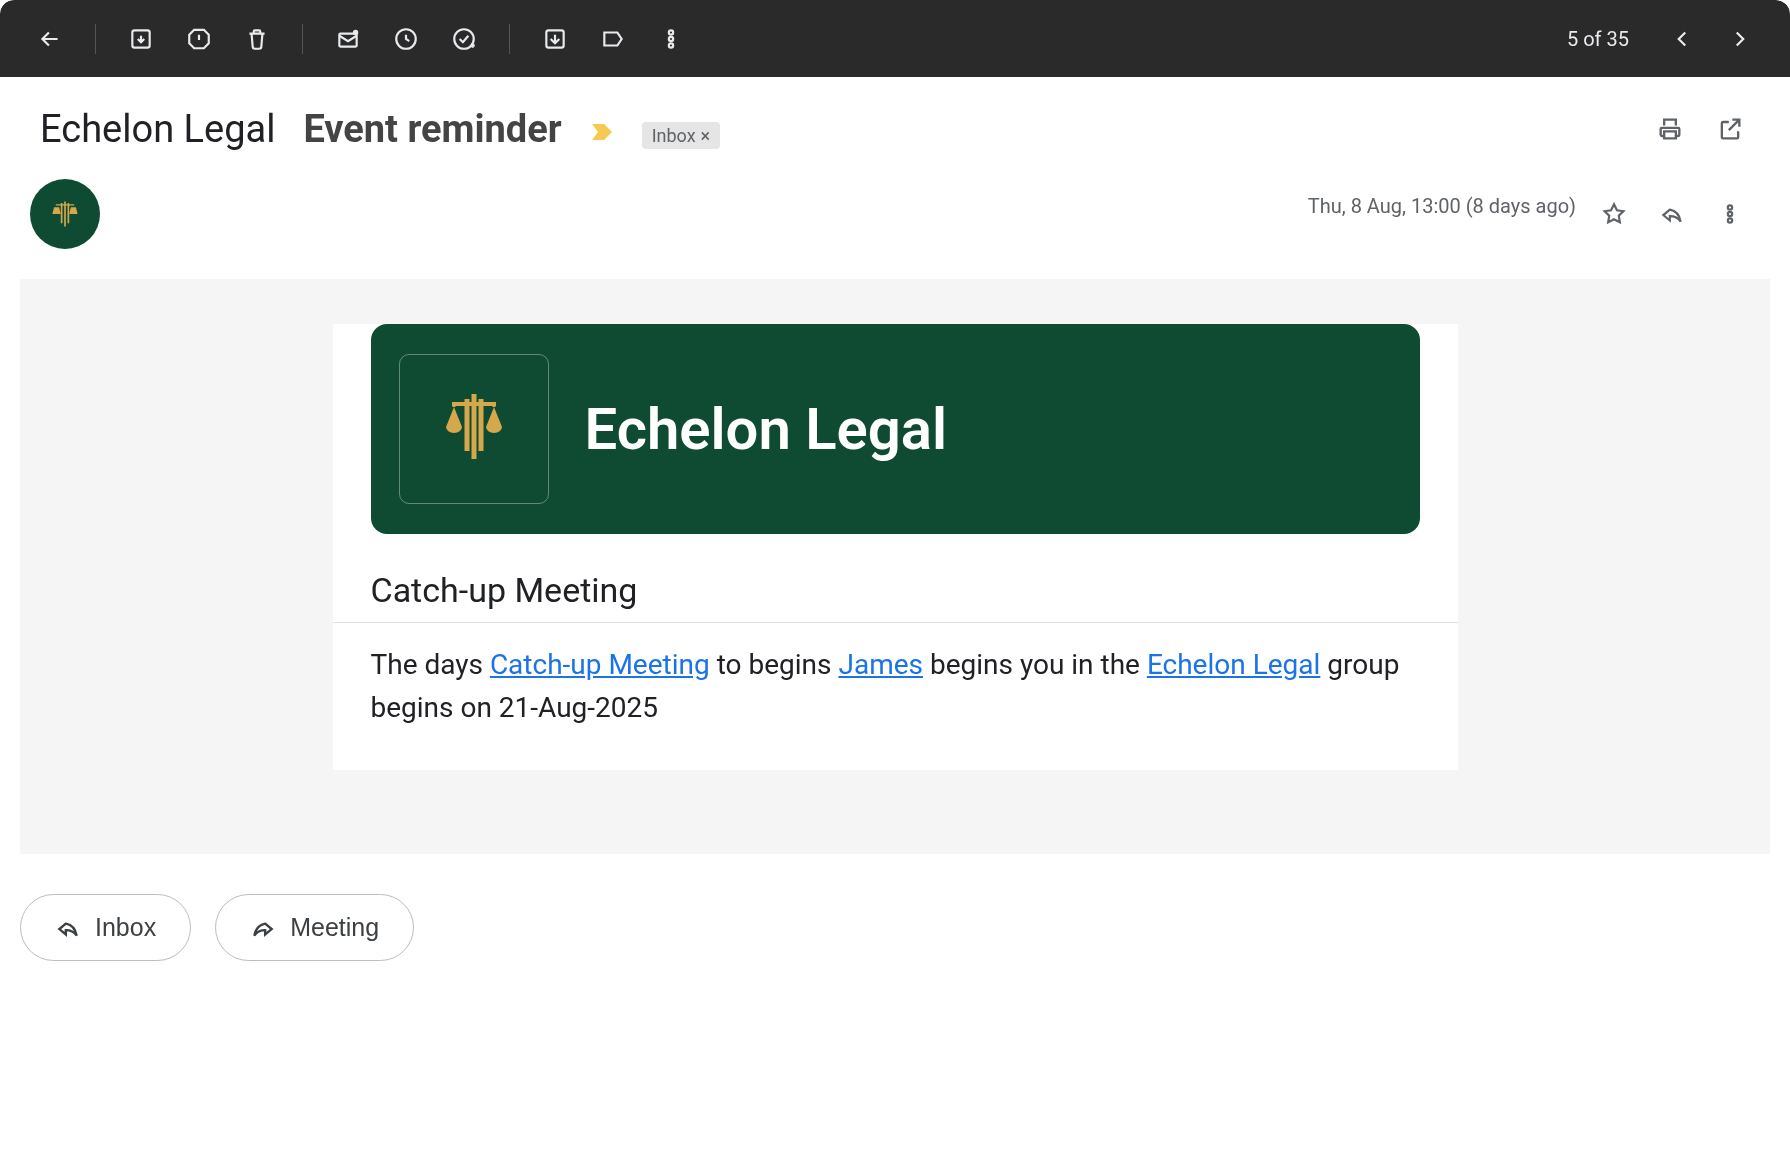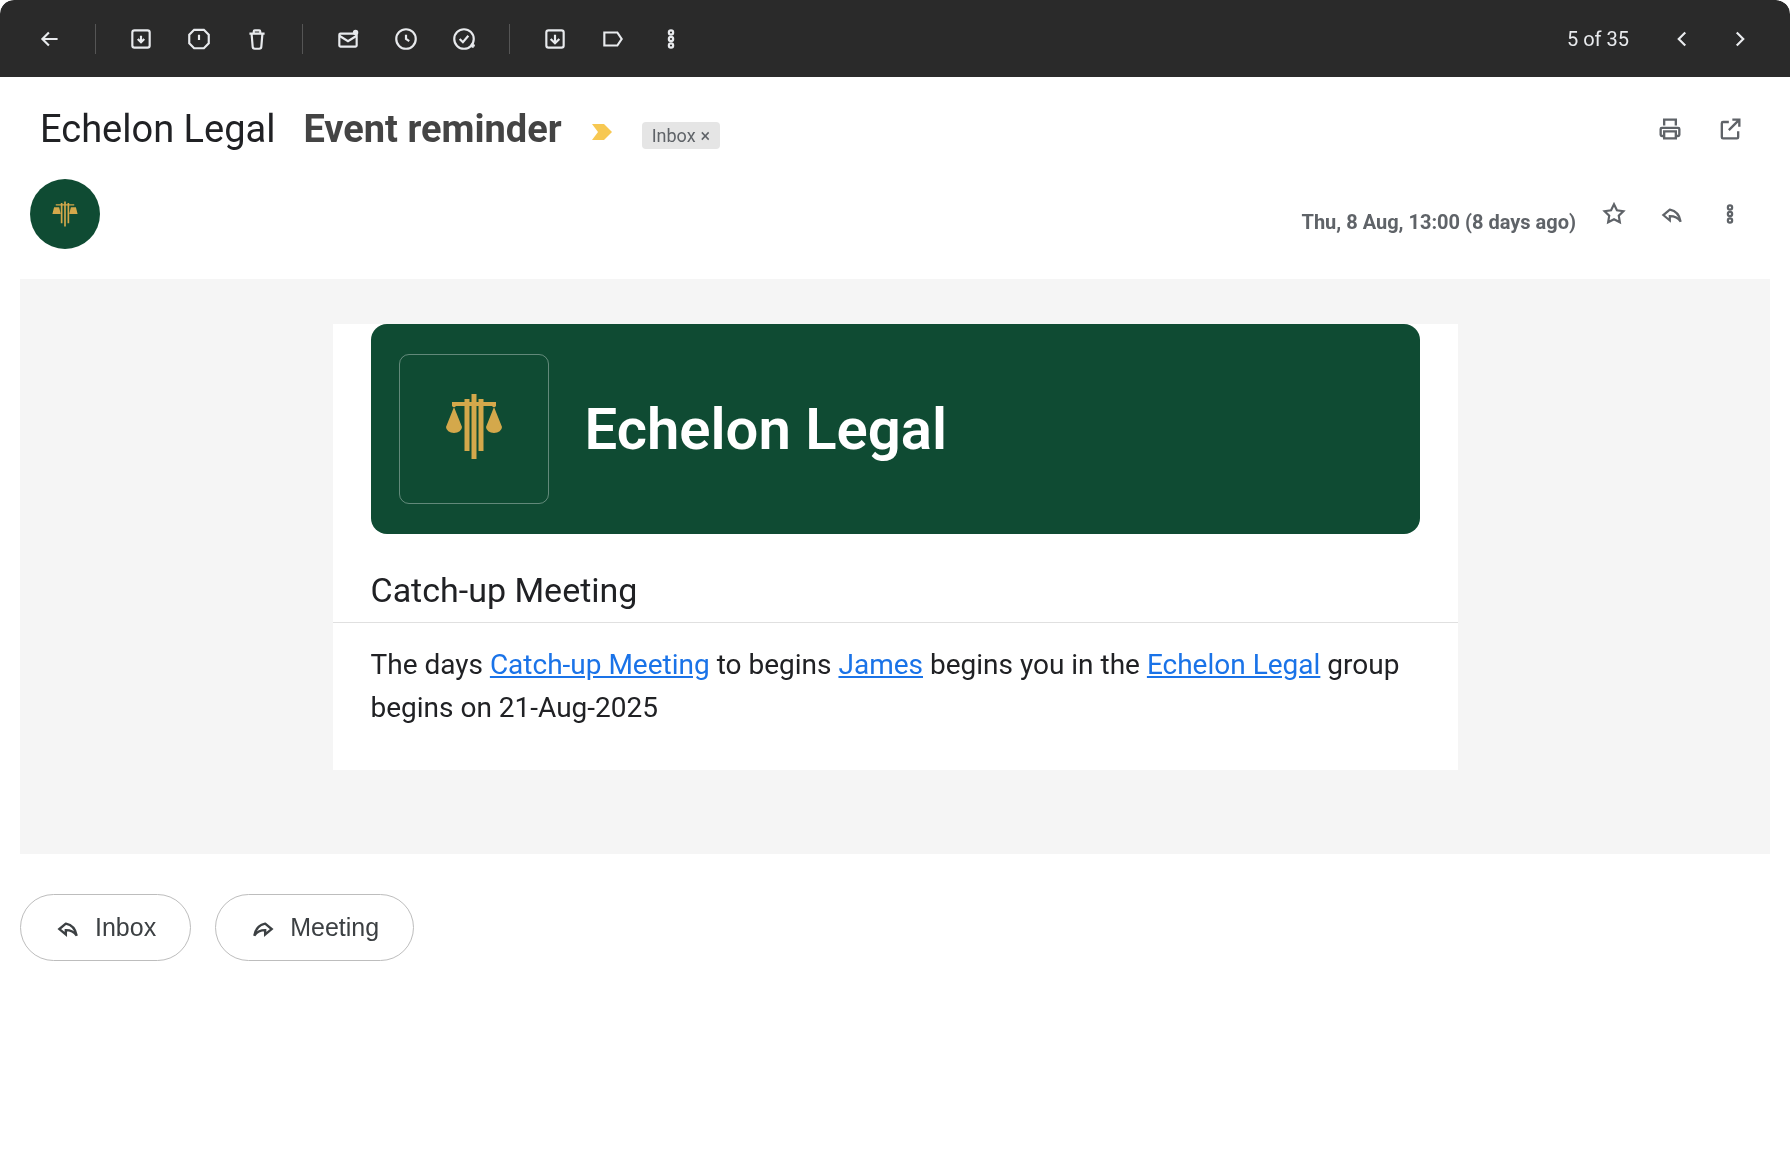--- a/index.html
+++ b/index.html
@@ -97,21 +97,21 @@
     .avatar {
       width: 70px; height: 70px;
       border-radius:50%;
       background:#0f4b33;
       display:flex;align-items:center;justify-content:center;
       flex-shrink:0;
     }
     .avatar svg { width:42px;height:42px; }
     .sender-name { font-size:23px; font-weight:700; color:#202124; }
     .sender-email { font-size:21px; color:#5f6368; margin-left:8px; }
-    .sender-meta { margin-left:auto; display:flex; align-items:flex-end; gap:18px;font-weight:bold; }
+    .sender-meta { margin-left:auto; display:flex; align-items:flex-start; gap:18px; }
     .timestamp { font-size:20px; color:#5f6368; }
     .meta-icon {
       width:40px;height:40px;
       display:flex;align-items:center;justify-content:center;
       cursor:pointer;
       border-radius:50%;
     }
     .meta-icon svg { width:26px;height:26px; fill:none; stroke:#5f6368; stroke-width:2; }
     
     .email-body-outer {

